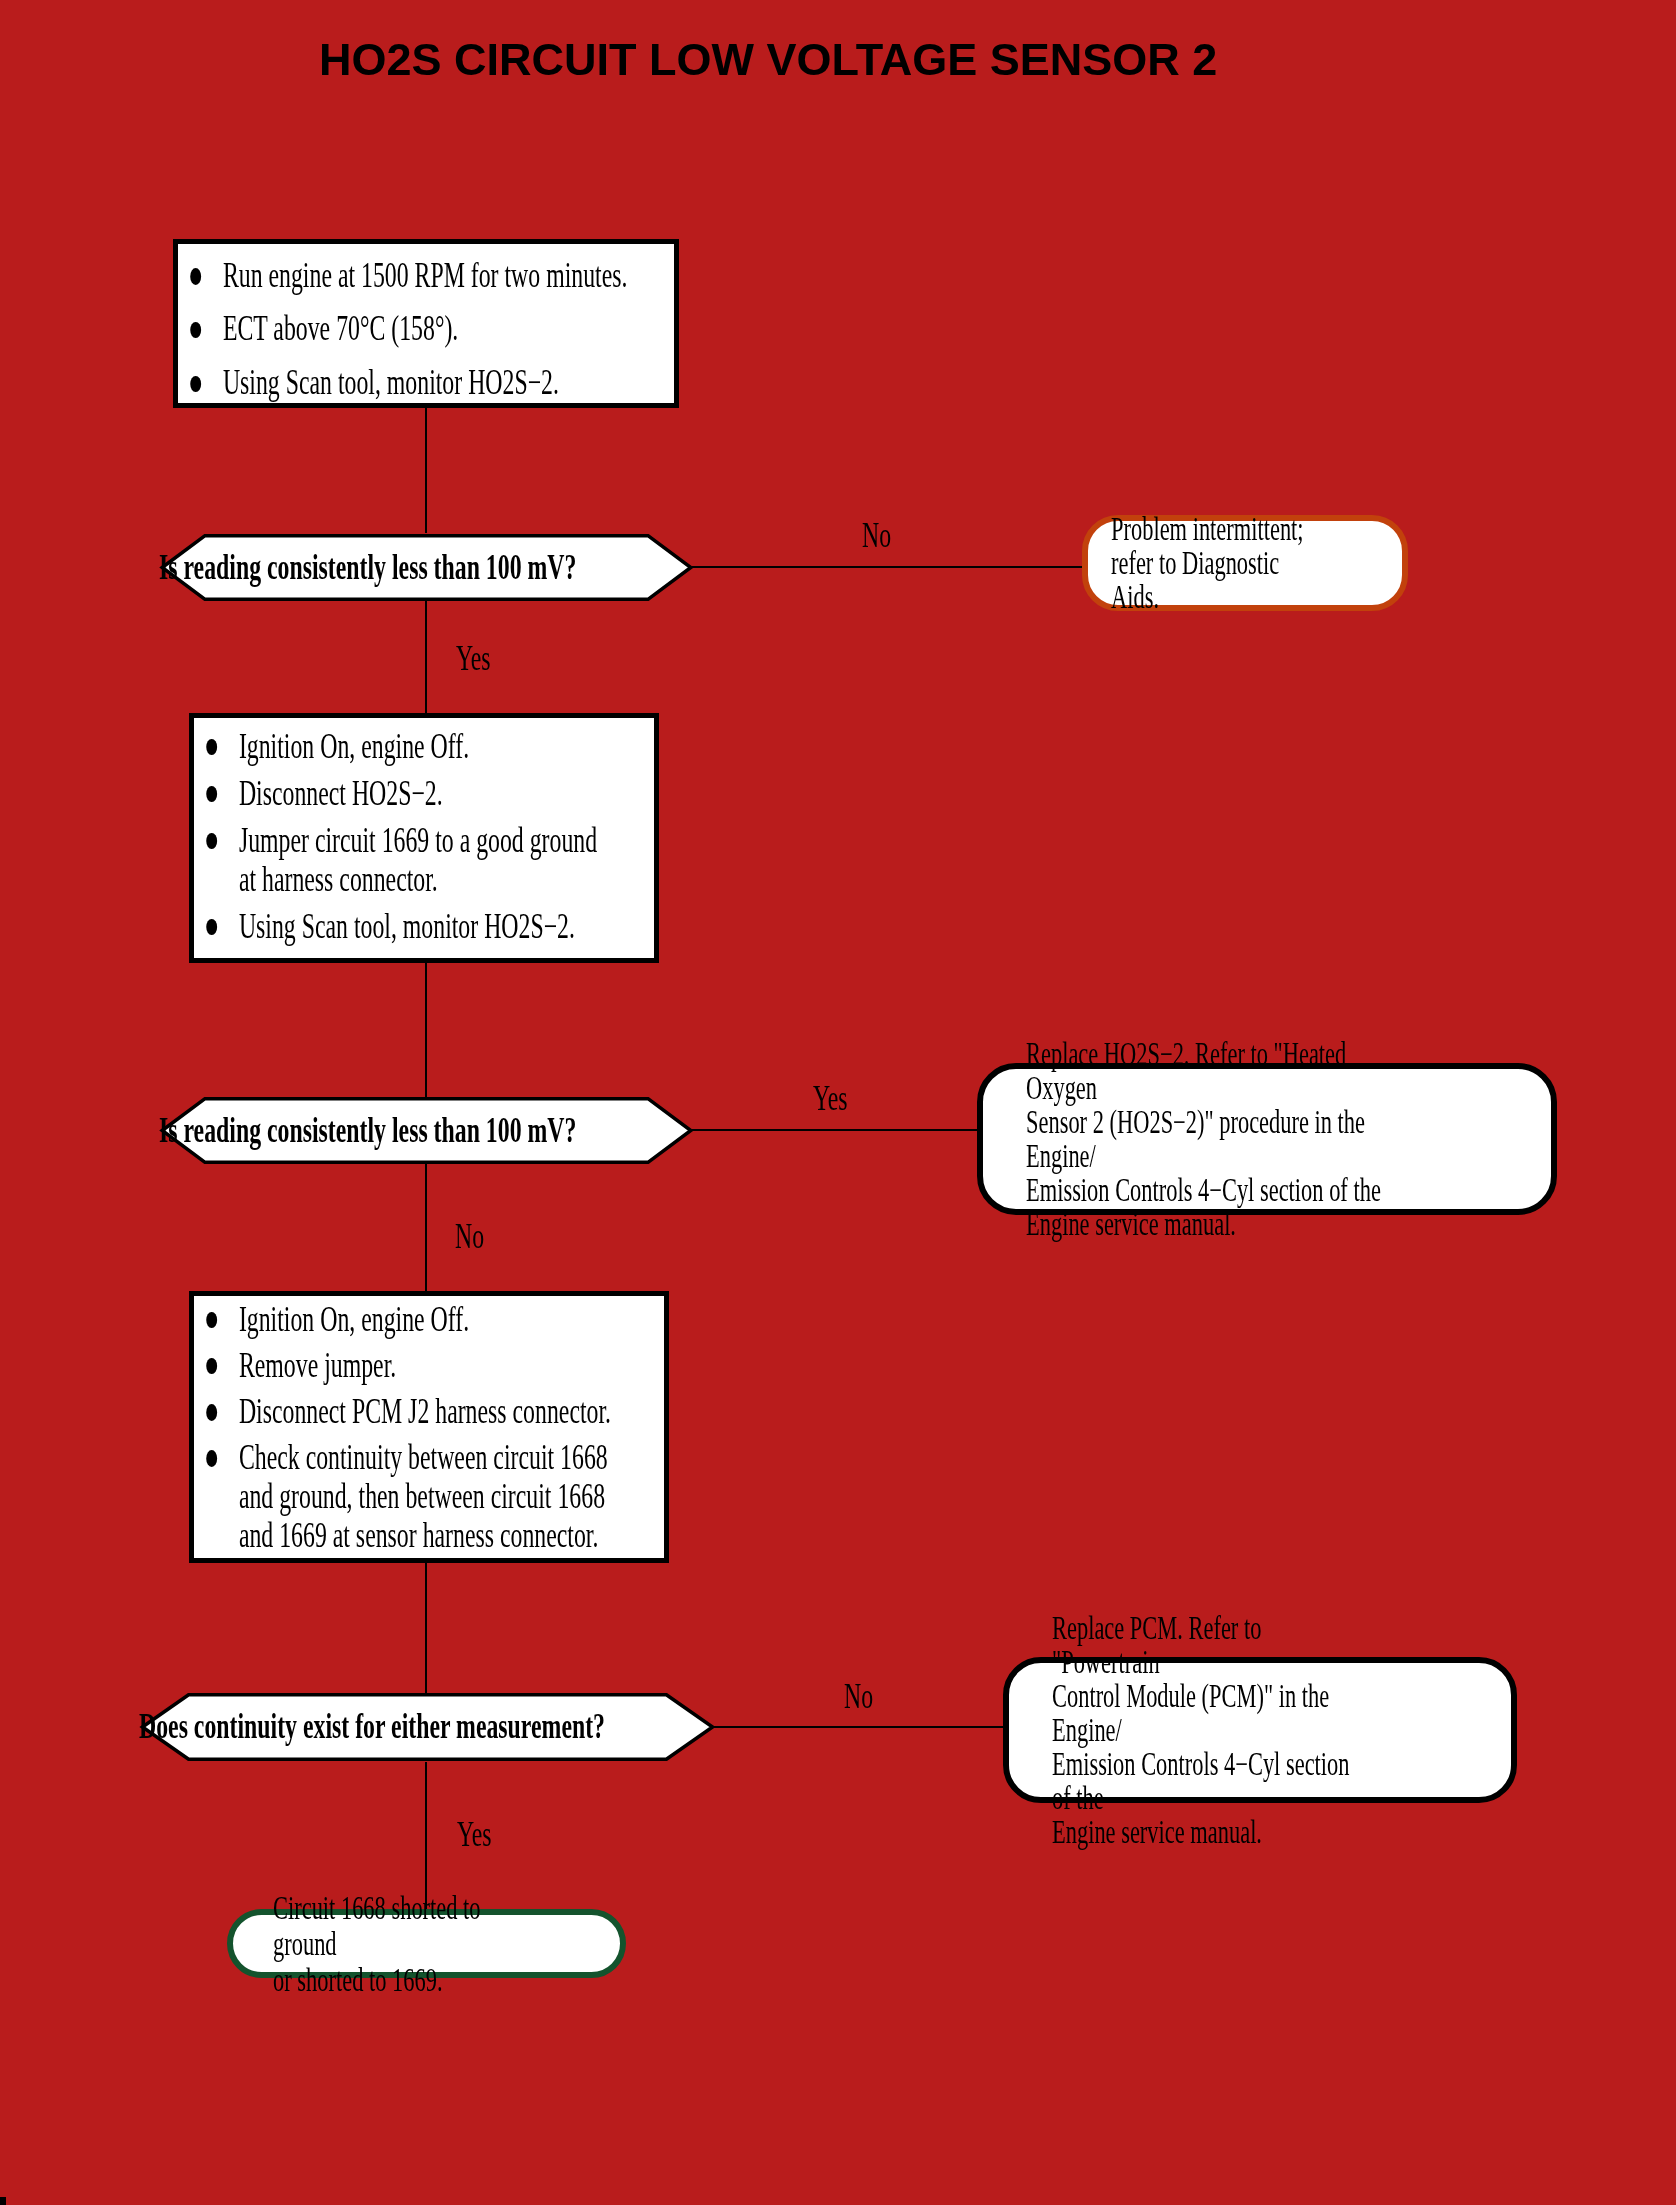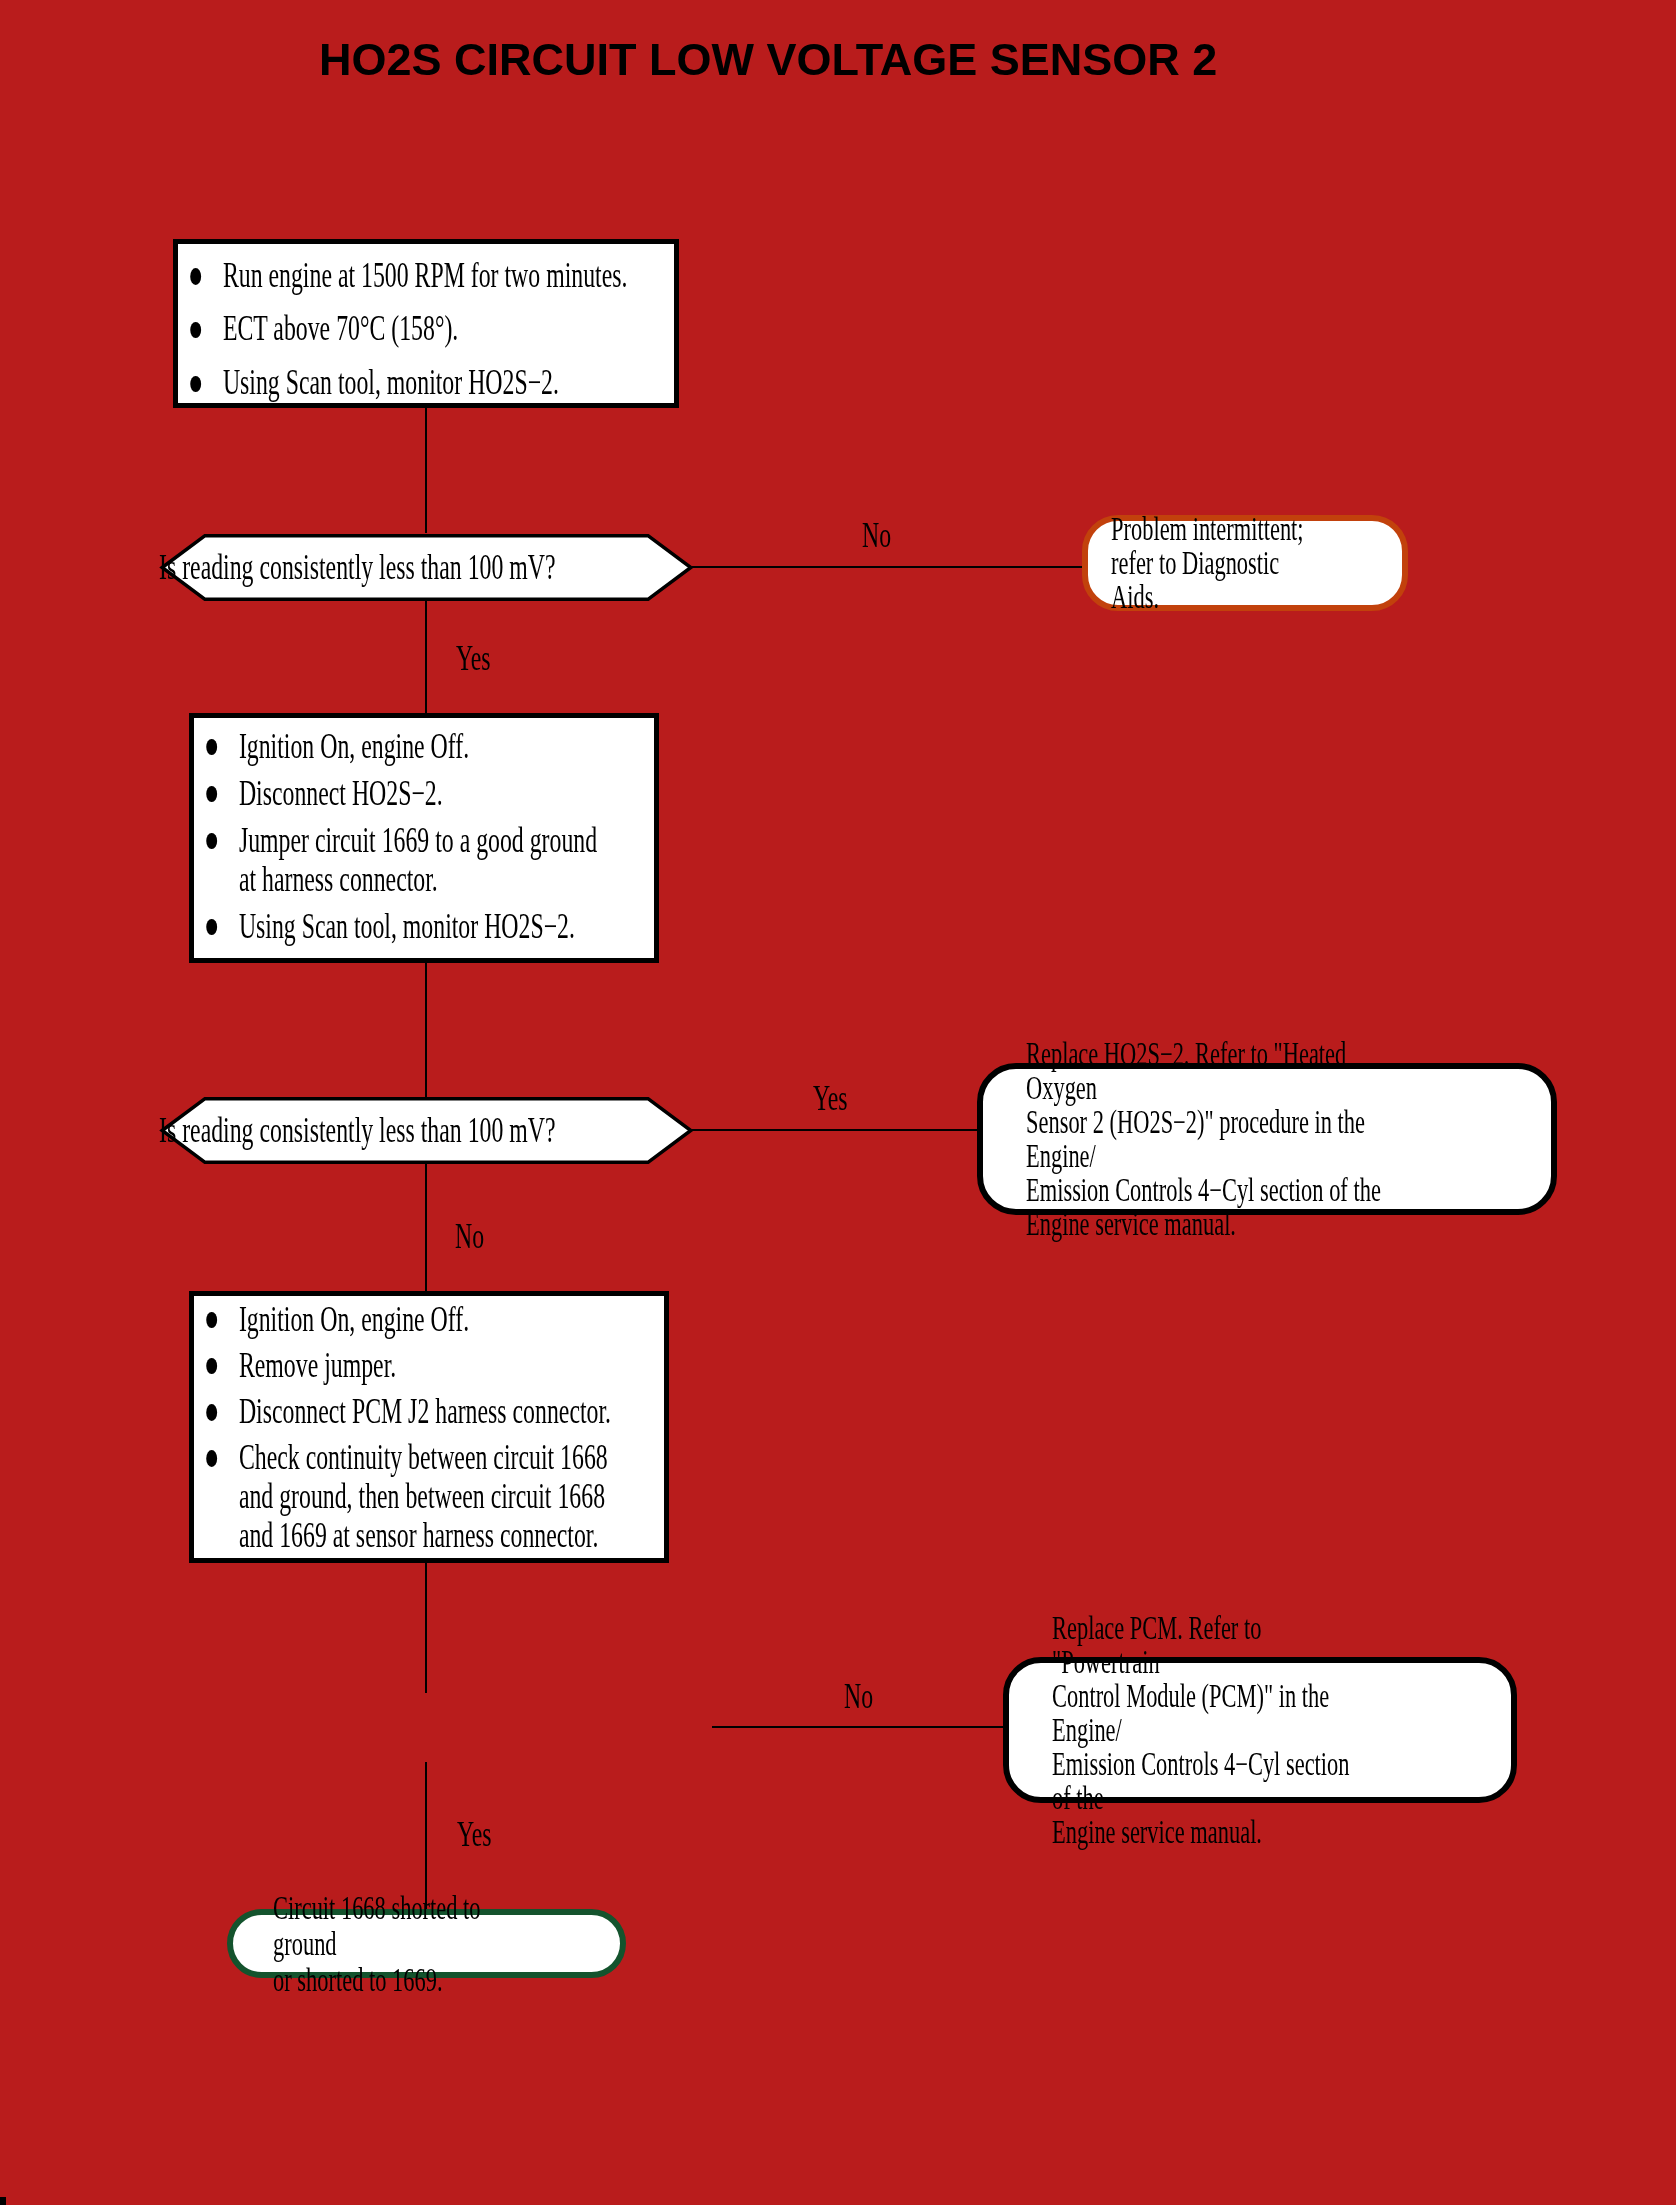--- a/index.html
+++ b/index.html
@@ -39,21 +39,21 @@
   .vl1{left:425px;top:408px;width:1.8px;height:125px;}
   .vl2{left:425px;top:601px;width:1.8px;height:112px;}
   .vl3{left:425px;top:963px;width:1.8px;height:134px;}
   .vl4{left:425px;top:1164px;width:1.8px;height:127px;}
   .vl5{left:425px;top:1563px;width:1.8px;height:130px;}
   .vl6{left:425px;top:1762px;width:1.8px;height:147px;}
   .hl1{left:692px;top:566px;width:390px;height:1.8px;}
   .hl2{left:692px;top:1129px;width:286px;height:1.8px;}
   .hl3{left:712px;top:1726px;width:291px;height:1.8px;}
   
-  .hex{position:absolute;display:flex;align-items:center;}
+  .hex{position:absolute;display:flex;align-items:center;font-weight:bold;}
   .hex svg{position:absolute;left:0;top:0;width:100%;height:100%;}
   .hex1{left:159px;top:534px;width:535px;height:67px;}
   .hex2{left:159px;top:1097px;width:535px;height:67px;}
   .hex3{left:139px;top:1693px;width:577px;height:68px;}
   .qwrap{position:relative;text-align:center;font-size:35px;line-height:36px;white-space:nowrap;}
   
   .lbl{position:absolute;font-size:35px;line-height:36px;white-space:nowrap;transform:scaleX(0.68);transform-origin:0 0;}
   .no1{left:862px;top:518px;}
   .yes1{left:456px;top:641px;}
   .yes2{left:813px;top:1081px;}
@@ -177,20 +177,26 @@
         <span class="dot"></span>
         <span class="btext">Check continuity between circuit 1668
 and ground, then between circuit 1668
 and 1669 at sensor harness connector.</span>
       </div>
     </div>
   </div>
 
   <div class="ln vl5"></div>
 
+  <div class="hex hex3">
+    <svg viewBox="0 0 1000 120" preserveAspectRatio="none">
+      <polygon points="6,60 86,3 914,3 994,60 914,117 86,117" fill="#ffffff" stroke="#000000" stroke-width="3.5" vector-effect="non-scaling-stroke"></polygon>
+    </svg>
+    <div class="cond qwrap">Does continuity exist for either measurement?</div>
+  </div>
 
   <div class="ln hl3"></div>
   <div class="lbl no3">No</div>
 
   <div class="rbox r3">
     <div class="cond rtext">Replace PCM. Refer to "Powertrain
 Control Module (PCM)" in the Engine/
 Emission Controls 4−Cyl section of the
 Engine service manual.</div>
   </div>

